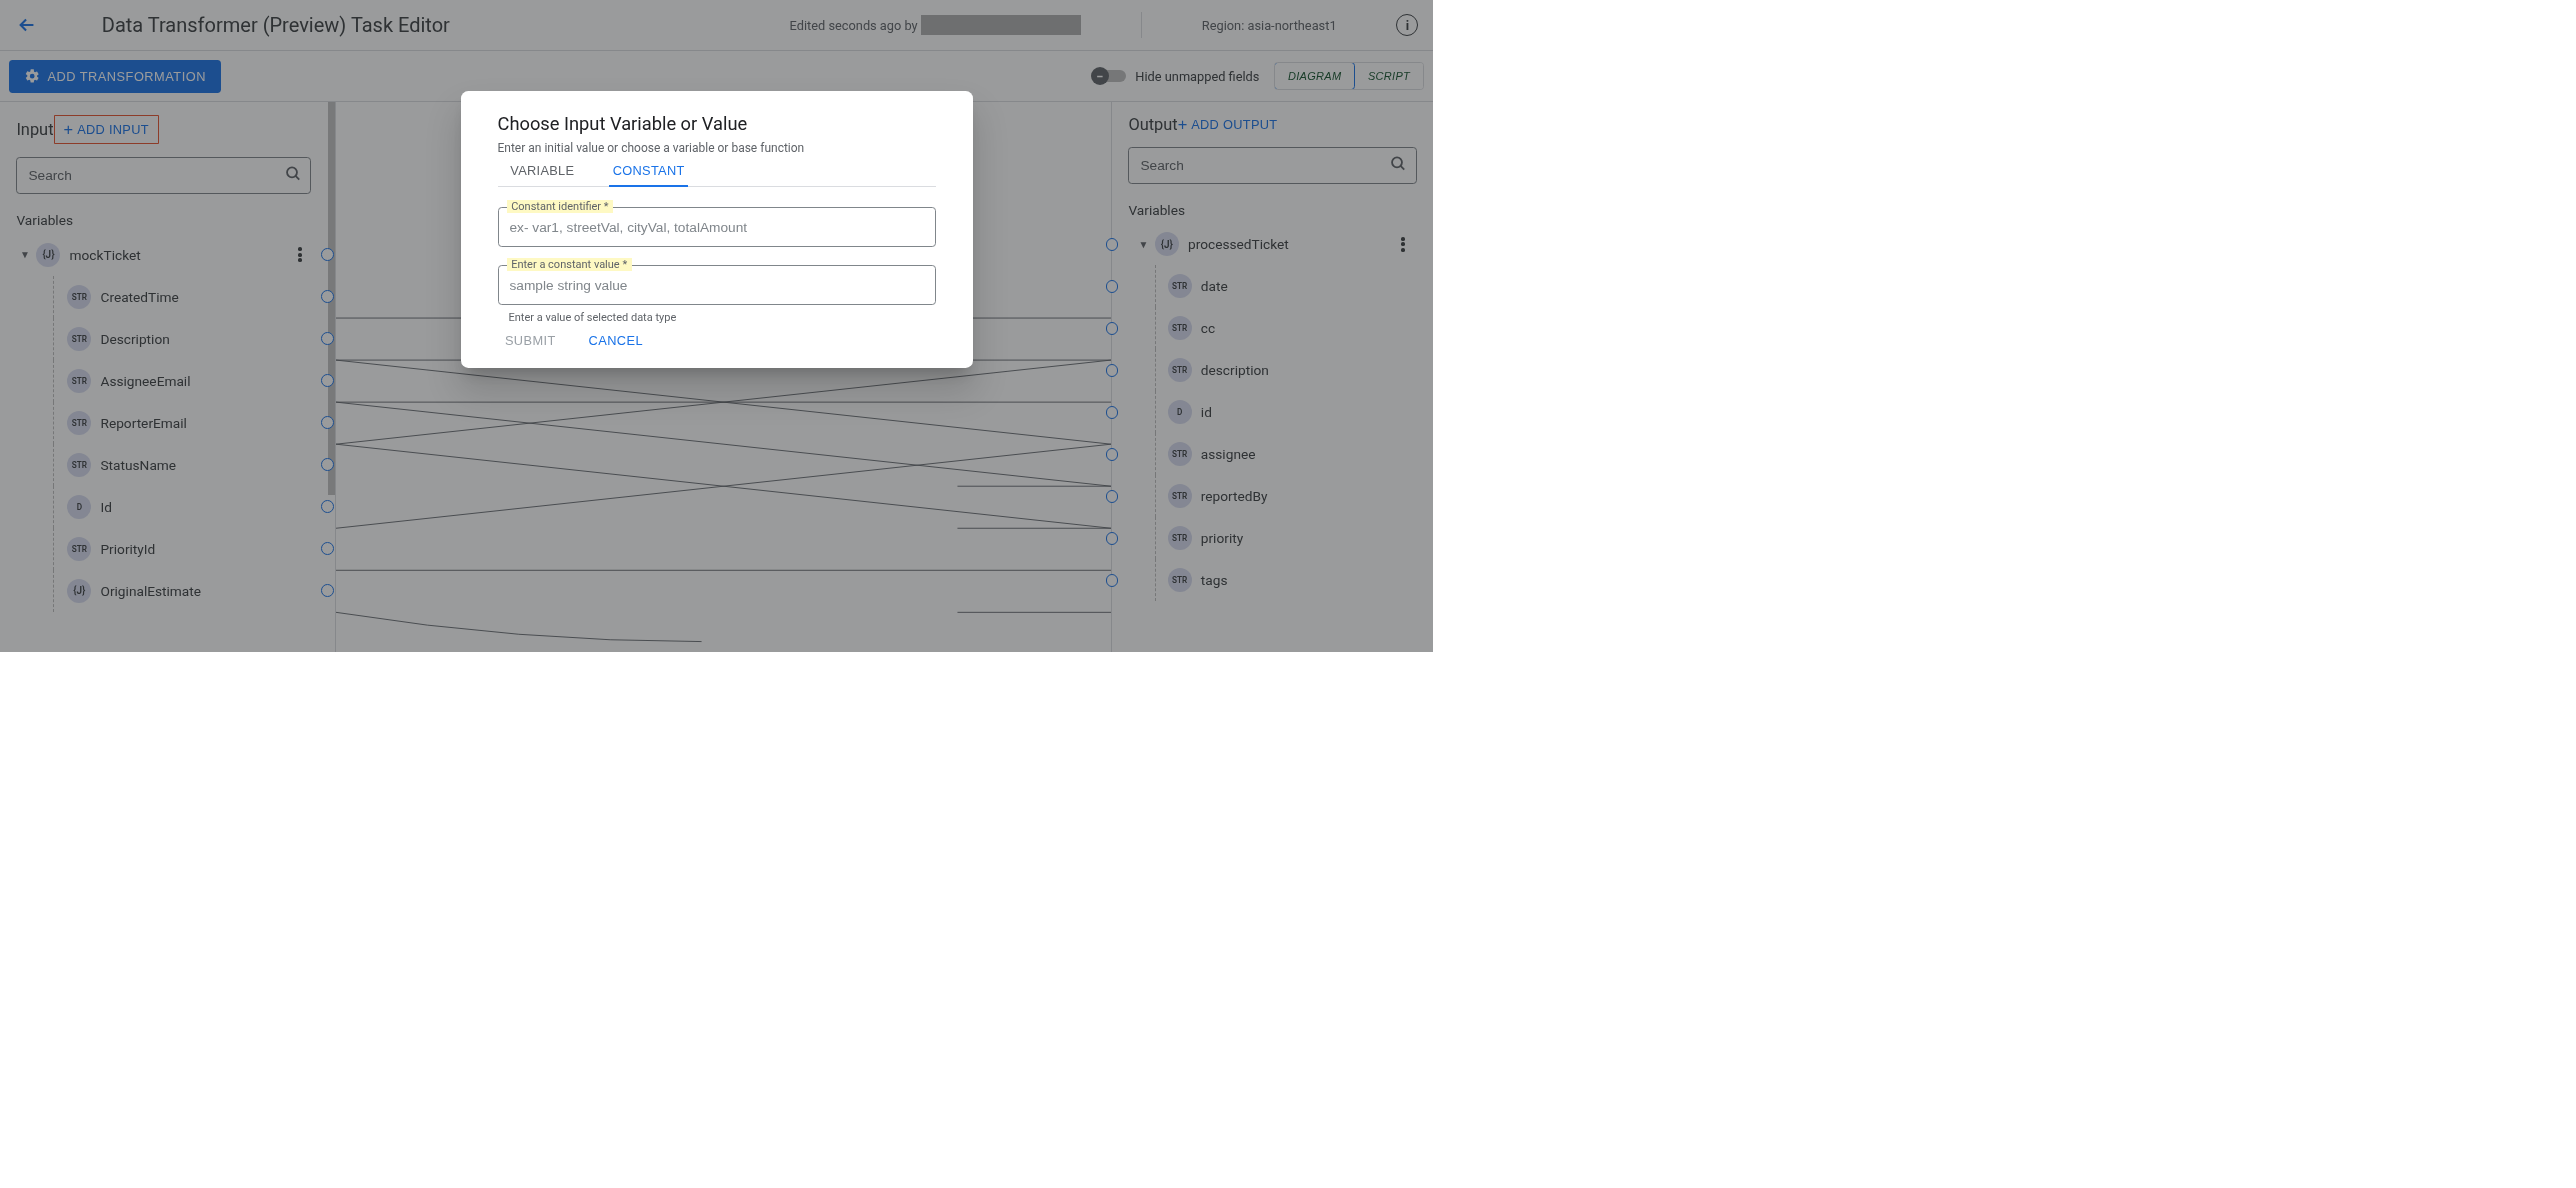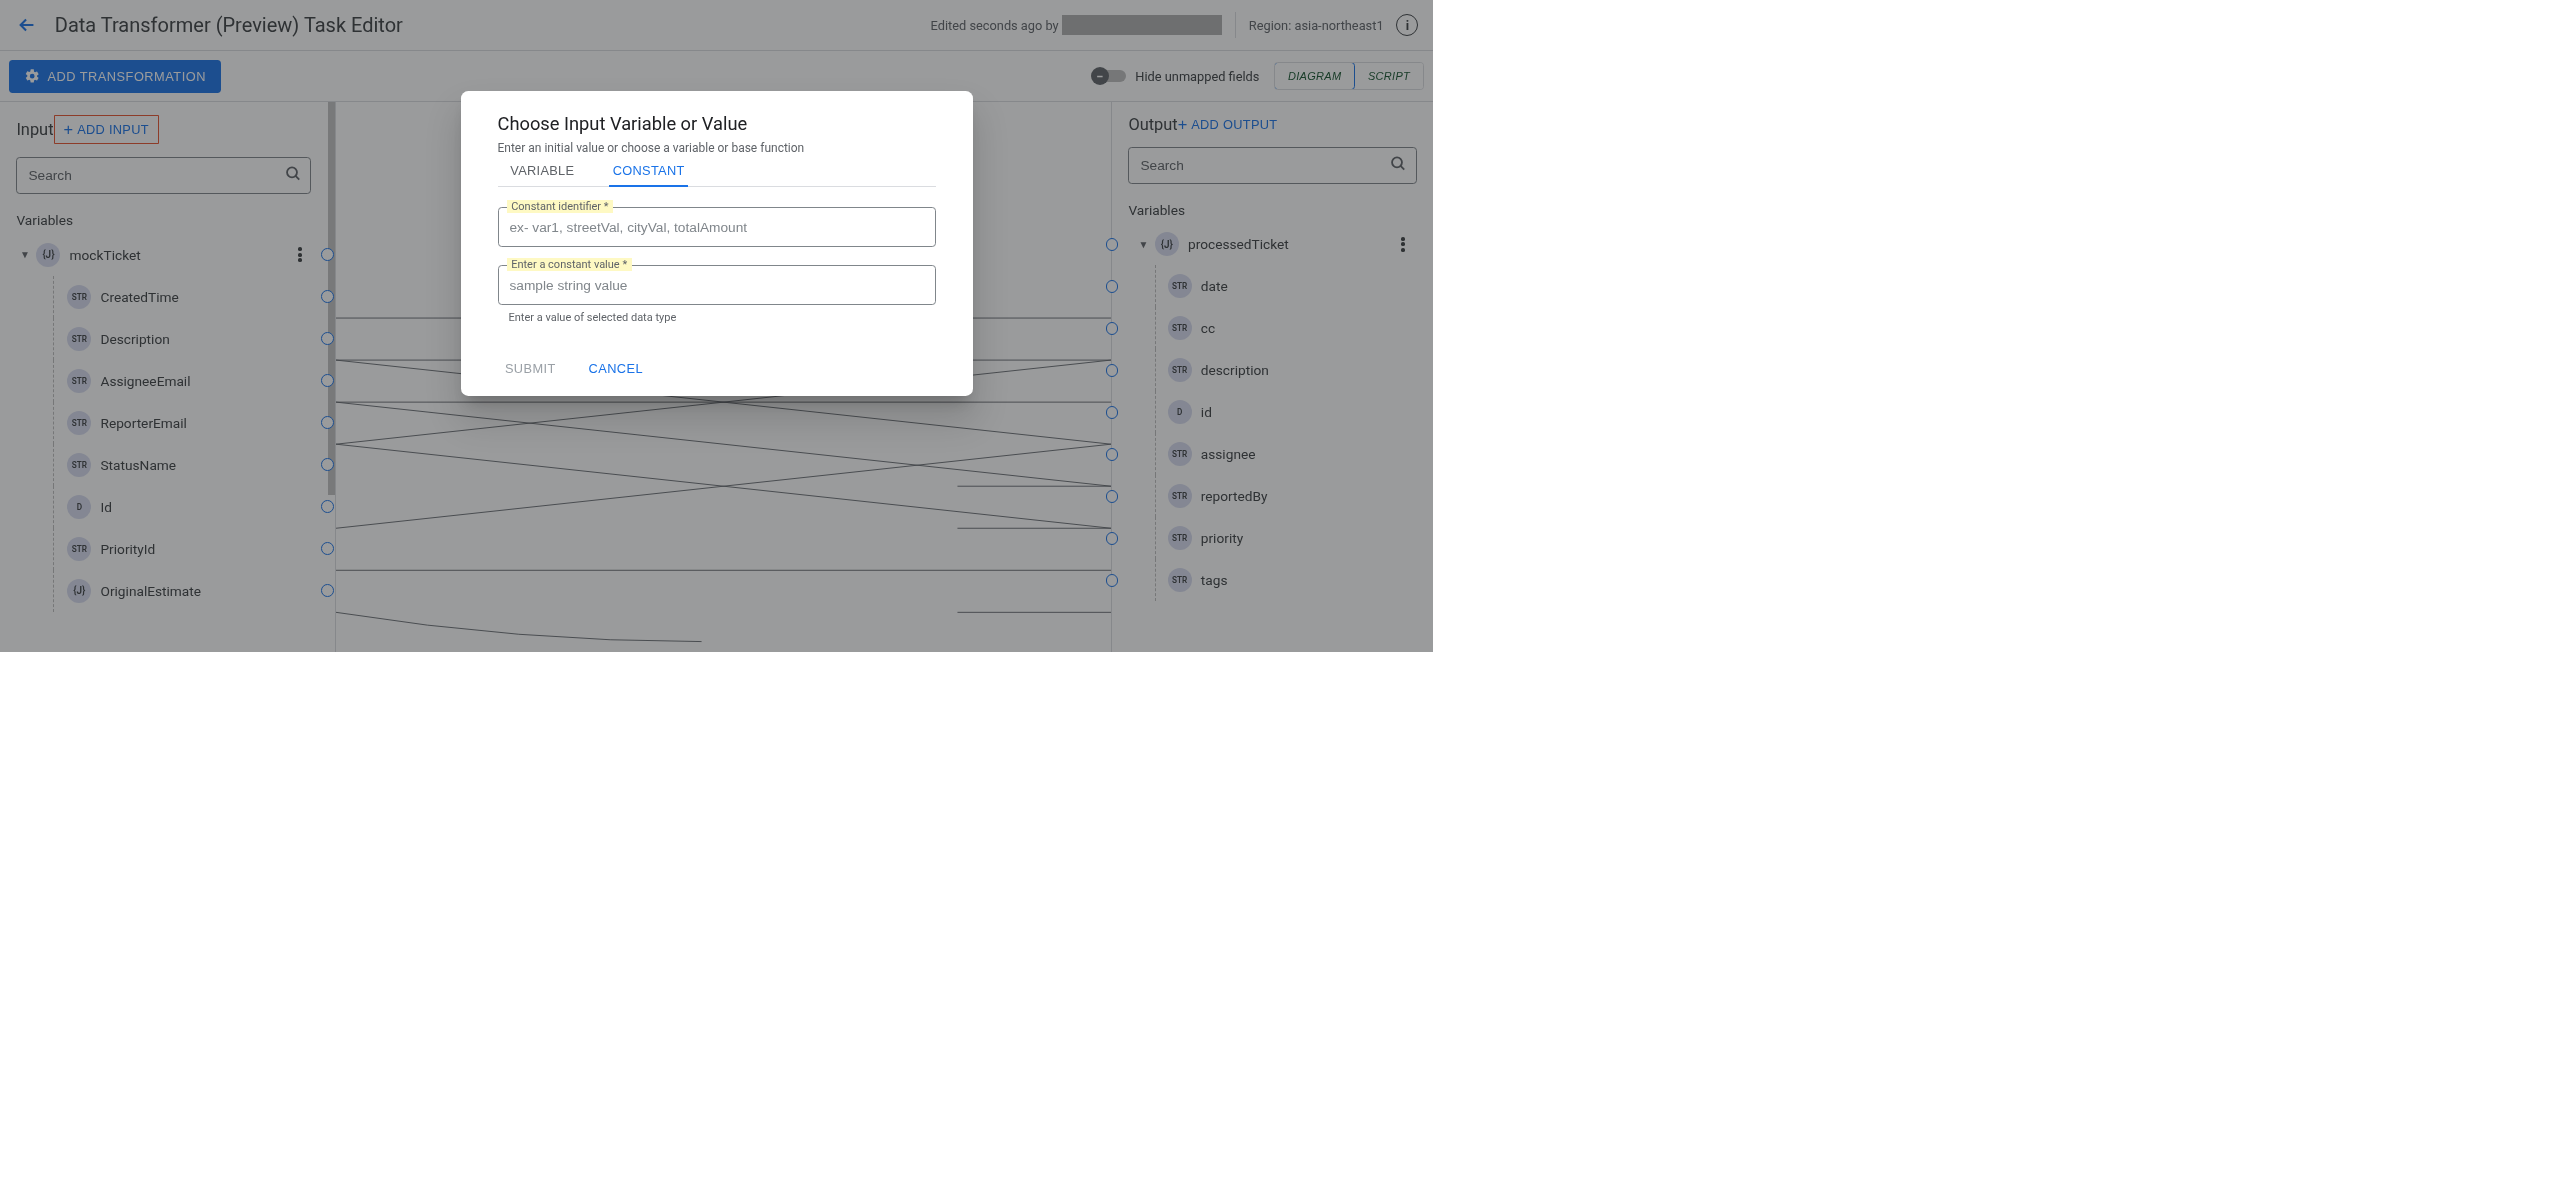--- a/index.html
+++ b/index.html
@@ -14,20 +14,21 @@
     position: relative;
   }
 
   
   .header {
     display: flex;
     align-items: center;
     height: 51px;
     padding: 0 14.6px;
     border-bottom: 0.9px solid #dadce0;
+    gap: 47px;
   }
   .back-arrow {
     color: #1a73e8;
     width: 25.6px; height: 25.6px;
     display: flex; align-items: center; justify-content: center;
     cursor: pointer;
     margin-right: 14.6px;
   }
   .title {
     font-size: 20px;
@@ -326,21 +327,21 @@
     display: flex; align-items: center; justify-content: space-between;
     cursor: pointer;
   }
   .select-caret {
     width: 0; height: 0;
     border-left: 4.6px solid transparent;
     border-right: 4.6px solid transparent;
     border-top: 5.5px solid #3c4043;
   }
   .helper-text {
-    font-size: 11px; color: #5f6368; margin-top: -12.8px; margin-bottom: 32px; padding-left: 11px;
+    font-size: 11px; color: #5f6368; margin-top: -12.8px; margin-bottom: 4px; padding-left: 11px;
   }
   .modal-actions {
     display: flex; gap: 25.6px;
     padding-left: 3.7px;
   }
   .modal-btn {
     background: none; border: none;
     font-size: 12.8px; font-weight: 500;
     letter-spacing: 0.4px;
     cursor: pointer;

